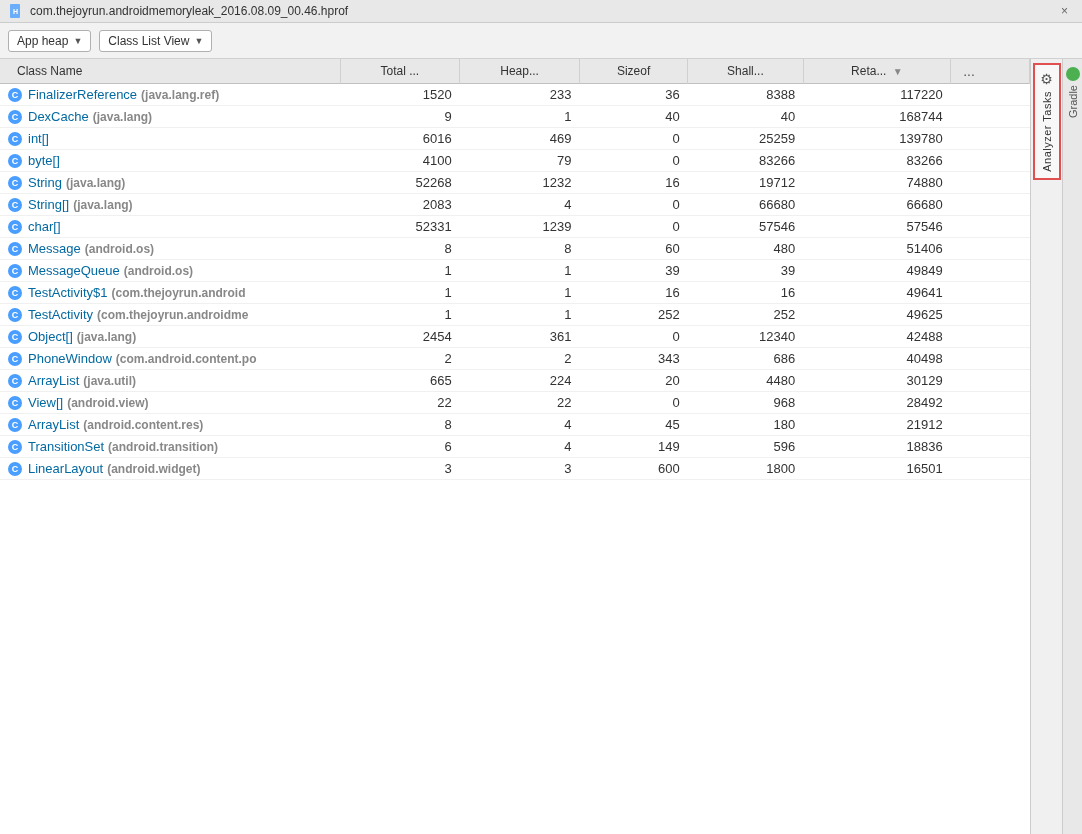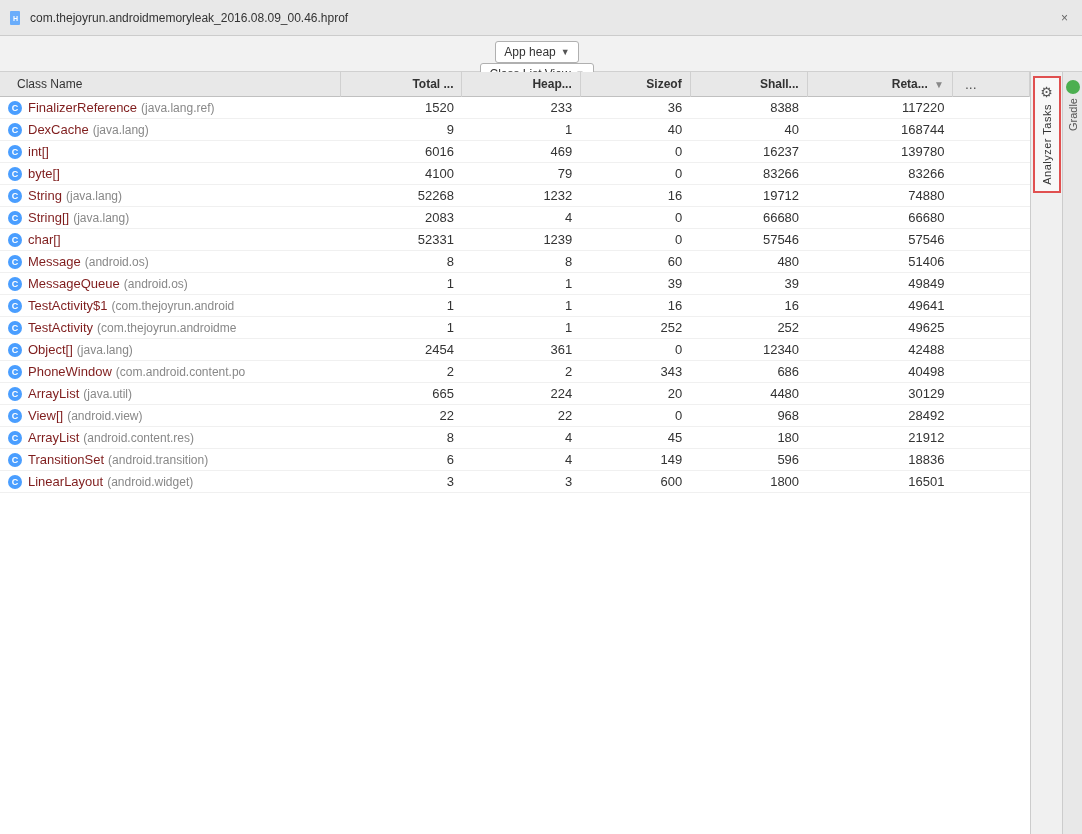--- a/index.html
+++ b/index.html
@@ -14,21 +14,21 @@
       flex-direction: column;
     }
 
     
     .title-bar {
       background: #e8e8e8;
       border-bottom: 1px solid #ccc;
       display: flex;
       align-items: center;
       padding: 4px 8px;
-      height: 36px;
+      height: 23px;
       flex-shrink: 0;
     }
     .title-bar-icon {
       width: 16px;
       height: 16px;
       margin-right: 6px;
       flex-shrink: 0;
     }
     .title-bar-text {
       font-size: 12px;
@@ -46,21 +46,20 @@
 
     
     .toolbar {
       background: #f2f2f2;
       border-bottom: 1px solid #d0d0d0;
       display: flex;
       align-items: center;
       padding: 5px 8px;
       height: 36px;
       flex-shrink: 0;
-      flex-direction: column;
     }
     .dropdown-btn {
       display: flex;
       align-items: center;
       background: #ffffff;
       border: 1px solid #b0b0b0;
       border-radius: 3px;
       padding: 3px 8px;
       font-size: 12px;
       cursor: pointer;
@@ -110,22 +109,21 @@
       top: 0;
       background: #e8e8e8;
     }
 
     thead th:first-child {
       width: 340px;
       padding-left: 17px;
     }
 
     thead th.numeric {
-      text-align: right;
-      font-weight: bold;
+      text-align: center;
     }
 
     .sort-icon {
       display: inline-block;
       margin-left: 3px;
       font-size: 10px;
       color: #888;
     }
 
     .more-btn {
@@ -164,25 +162,25 @@
       font-size: 9px;
       font-weight: bold;
       display: flex;
       align-items: center;
       justify-content: center;
       margin-right: 6px;
       flex-shrink: 0;
     }
     .class-name {
       font-weight: 500;
-      color: #7f1d1d;
+      color: #0369a1;
     }
     .class-pkg {
       color: #888;
-      font-weight: normal;
+      font-weight: bold;
       font-size: 12px;
       margin-left: 4px;
     }
 
     
     .right-sidebar {
       width: 32px;
       background: #f0f0f0;
       border-left: 1px solid #ccc;
       display: flex;
@@ -336,21 +334,21 @@
             <td>
     <div class="class-cell">
       <div class="class-icon">C</div>
       <span class="class-name">int[]</span>
 
     </div>
   </td>
             <td class="numeric">6016</td>
             <td class="numeric">469</td>
             <td class="numeric">0</td>
-            <td class="numeric">16237</td>
+            <td class="numeric">25259</td>
             <td class="numeric">139780</td>
             <td></td>
           </tr>
           <tr>
             <td>
     <div class="class-cell">
       <div class="class-icon">C</div>
       <span class="class-name">byte[]</span>
 
     </div>

